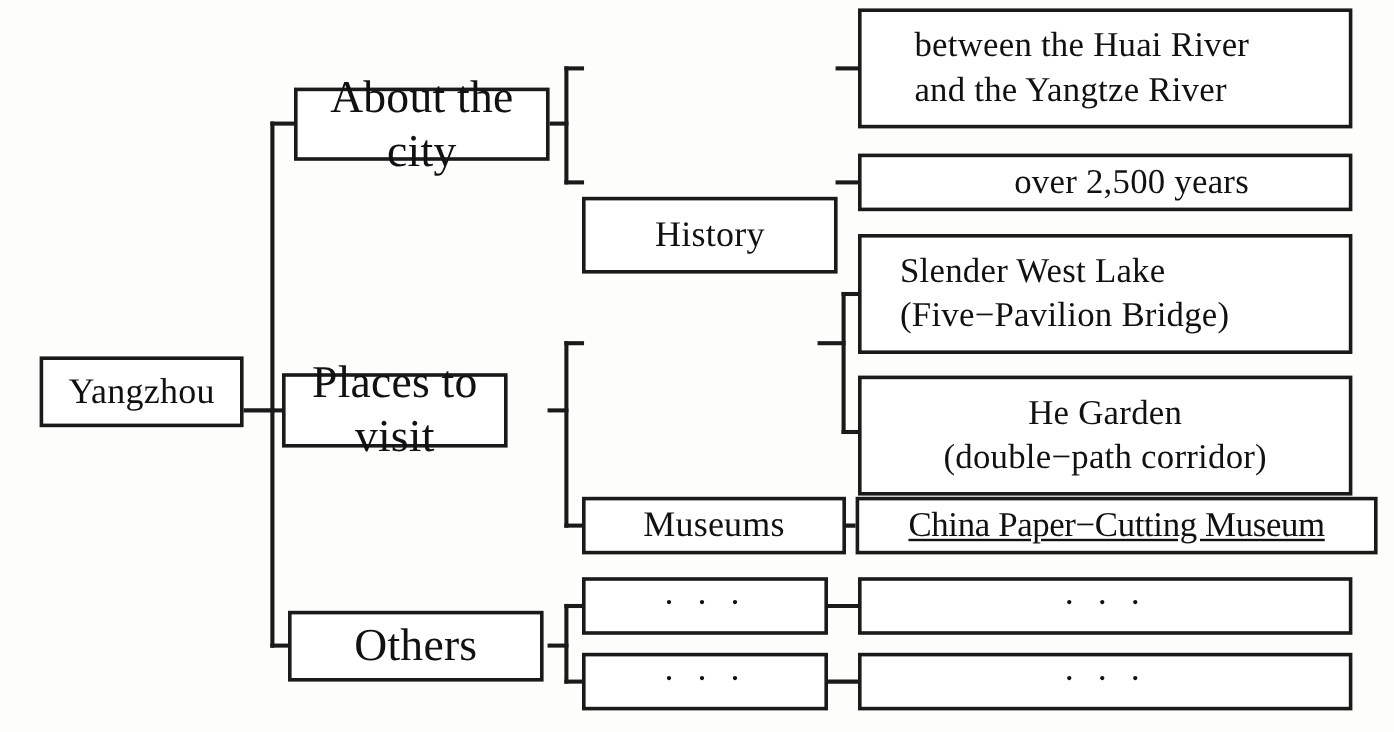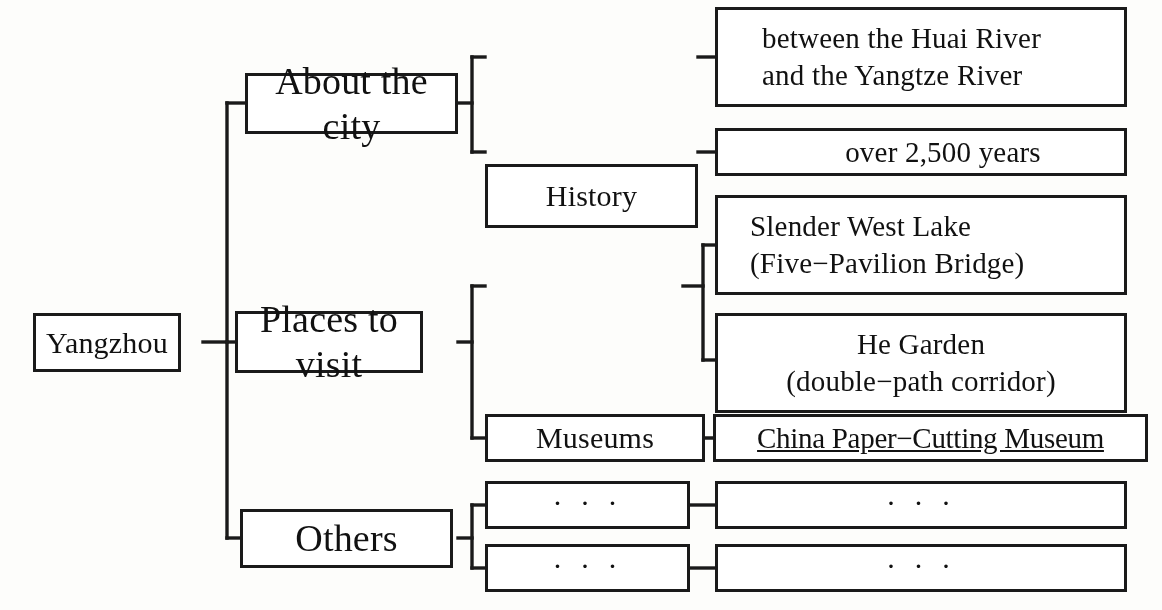--- a/index.html
+++ b/index.html
@@ -92,21 +92,21 @@
       <path d="M458,538 L472,538"></path>
       <path d="M472,505 L472,568"></path>
       <path d="M472,505 L485,505"></path>
       <path d="M472,568 L485,568"></path>
 
       <path d="M690,505 L715,505"></path>
       <path d="M690,568 L715,568"></path>
     </g>
   </svg>
 
-  <div class="node lvl1" style="left:33px; top:313px; width:148px; height:59px;">
+  <div class="node lvl1" style="left:33px; top:297px; width:170px; height:59px;">
     <span class="txt">Yangzhou</span>
   </div>
 
   <div class="node lvl2" style="left:245px; top:73px; width:213px; height:61px;">
     <span class="txt">About the city</span>
   </div>
 
   <div class="node lvl2" style="left:235px; top:311px; width:188px; height:62px;">
     <span class="txt">Places to visit</span>
   </div>

